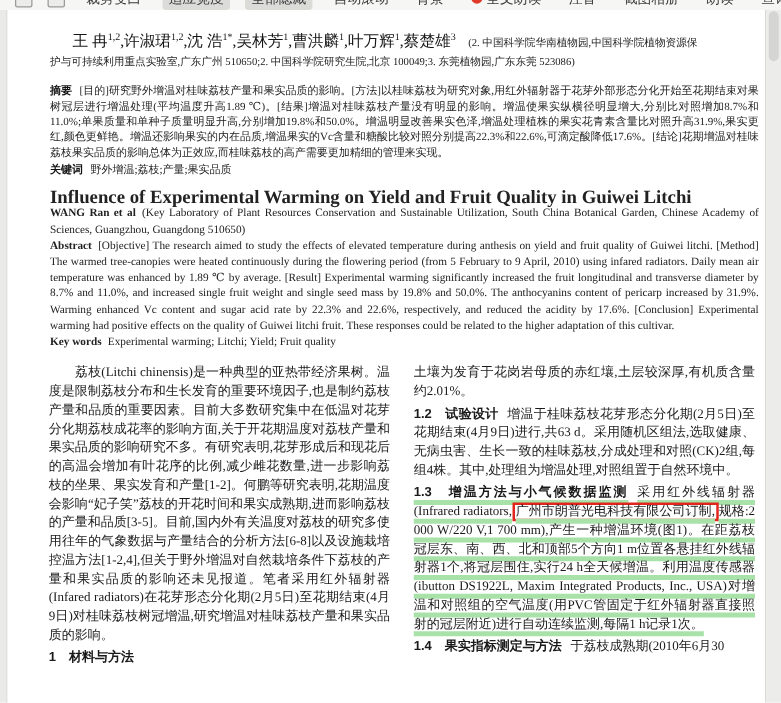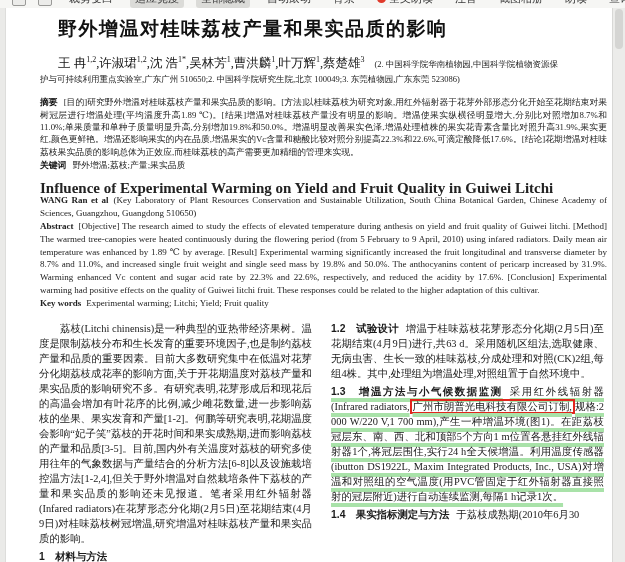--- a/index.html
+++ b/index.html
@@ -67,21 +67,20 @@
         <div class="tb-item">朗读</div>
         <div class="tb-item">查词</div>
       </div>
   </div>
 
   <div class="content">
     <div class="left-strip"></div>
 
     <div class="page">
 
-      <h1 class="paper-title">野外增温对桂味荔枝产量和果实品质的影响</h1>
 
       <div class="authors-line">
         <span id="authors"><span>王 冉</span><sup>1,2</sup>,<span>许淑珺</span><sup>1,2</sup>,<span>沈 浩</span><sup>1*</sup>,<span>吴林芳</span><sup>1</sup>,<span>曹洪麟</span><sup>1</sup>,<span>叶万辉</span><sup>1</sup>,<span>蔡楚雄</span><sup>3</sup></span><span class="affil">(2. 中国科学院华南植物园,中国科学院植物资源保</span>
       </div>
       <div class="affil2">护与可持续利用重点实验室,广东广州 510650;2. 中国科学院研究生院,北京 100049;3. 东莞植物园,广东东莞 523086)</div>
 
       <div class="cn-abstract">
         <b>摘要</b><span>[目的]研究野外增温对桂味荔枝产量和果实品质的影响。[方法]以桂味荔枝为研究对象,用红外辐射器于花芽外部形态分化开始至花期结束对果树冠层进行增温处理(平均温度升高1.89 ℃)。[结果]增温对桂味荔枝产量没有明显的影响。增温使果实纵横径明显增大,分别比对照增加8.7%和11.0%;单果质量和单种子质量明显升高,分别增加19.8%和50.0%。增温明显改善果实色泽,增温处理植株的果实花青素含量比对照升高31.9%,果实更红,颜色更鲜艳。增温还影响果实的内在品质,增温果实的Vc含量和糖酸比较对照分别提高22.3%和22.6%,可滴定酸降低17.6%。[结论]花期增温对桂味荔枝果实品质的影响总体为正效应,而桂味荔枝的高产需要更加精细的管理来实现。</span>
       </div>
 
@@ -102,20 +101,21 @@
         </div>
       </div>
 
       <div class="columns">
         <div class="col">
           <p class="indent">荔枝(Litchi chinensis)是一种典型的亚热带经济果树。温度是限制荔枝分布和生长发育的重要环境因子,也是制约荔枝产量和品质的重要因素。目前大多数研究集中在低温对花芽分化期荔枝成花率的影响方面,关于开花期温度对荔枝产量和果实品质的影响研究不多。有研究表明,花芽形成后和现花后的高温会增加有叶花序的比例,减少雌花数量,进一步影响荔枝的坐果、果实发育和产量[1-2]。何鹏等研究表明,花期温度会影响“妃子笑”荔枝的开花时间和果实成熟期,进而影响荔枝的产量和品质[3-5]。目前,国内外有关温度对荔枝的研究多使用往年的气象数据与产量结合的分析方法[6-8]以及设施栽培控温方法[1-2,4],但关于野外增温对自然栽培条件下荔枝的产量和果实品质的影响还未见报道。笔者采用红外辐射器(Infared radiators)在花芽形态分化期(2月5日)至花期结束(4月9日)对桂味荔枝树冠增温,研究增温对桂味荔枝产量和果实品质的影响。</p>
           <p class="sec-heading">1　材料与方法</p>
 
         </div>
         <div class="col">
+          <p>土壤为发育于花岗岩母质的赤红壤,土层较深厚,有机质含量约2.01%。</p>
           <p>
             <b class="sec-label">1.2　试验设计</b><span>增温于桂味荔枝花芽形态分化期(2月5日)至花期结束(4月9日)进行,共63 d。采用随机区组法,选取健康、无病虫害、生长一致的桂味荔枝,分成处理和对照(CK)2组,每组4株。其中,处理组为增温处理,对照组置于自然环境中。</span>
           </p>
           <p class="green-ul">
             <b class="sec-label">1.3　增温方法与小气候数据监测</b><span>采用红外线辐射器(Infrared radiators,</span><span class="red-box">广州市朗普光电科技有限公司订制,</span><span>规格:2 000 W/220 V,1 700 mm),产生一种增温环境(图1)。在距荔枝冠层东、南、西、北和顶部5个方向1 m位置各悬挂红外线辐射器1个,将冠层围住,实行24 h全天候增温。利用温度传感器(ibutton DS1922L, Maxim Integrated Products, Inc., USA)对增温和对照组的空气温度(用PVC管固定于红外辐射器直接照射的冠层附近)进行自动连续监测,每隔1 h记录1次。</span>
           </p>
           <p>
             <b class="sec-label">1.4　果实指标测定与方法</b><span>于荔枝成熟期(2010年6月30</span>
           </p>
         </div>

